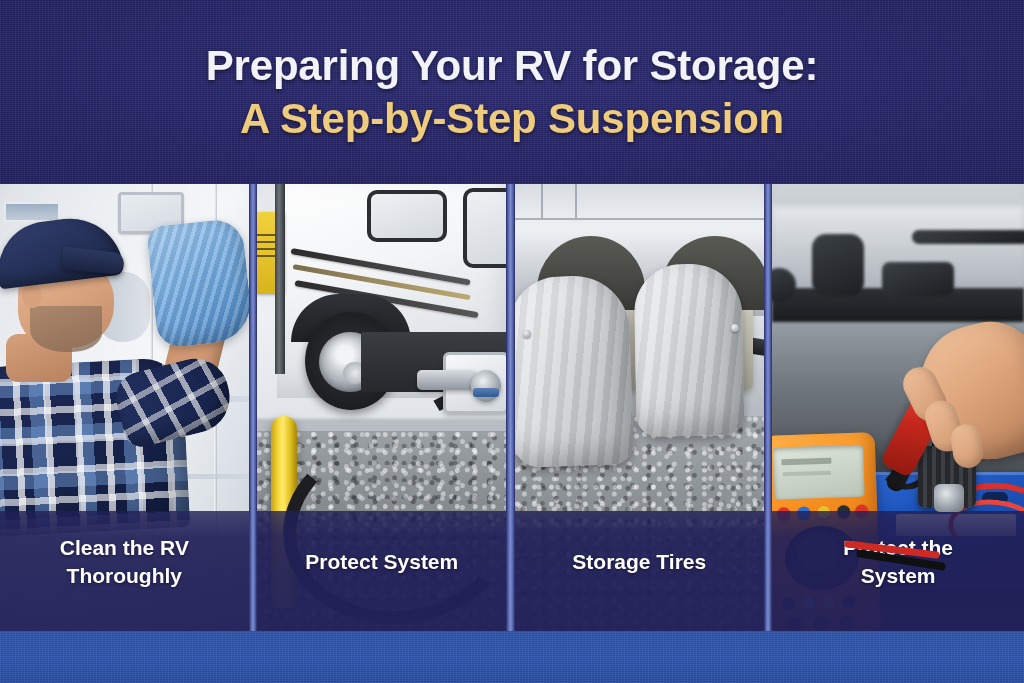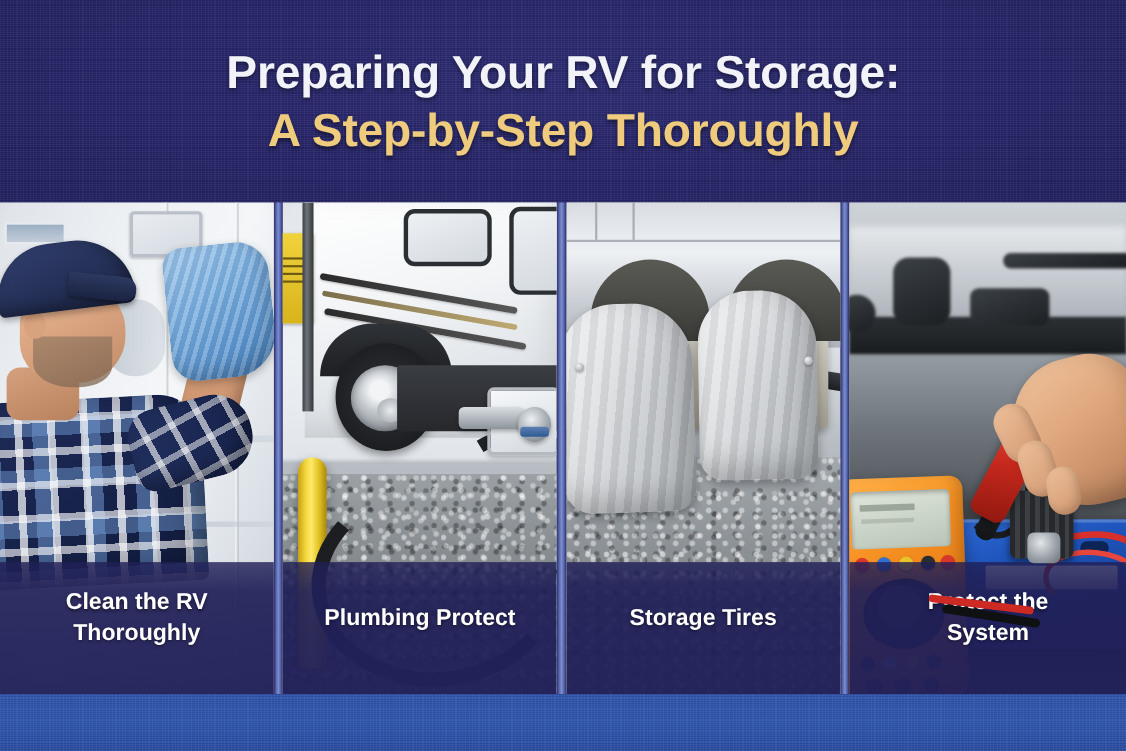--- a/index.html
+++ b/index.html
@@ -365,21 +365,21 @@
 </style>
 </head>
 <body>
 
 <div id="infographic">
 
   <div id="header">
     <div class="tex"></div>
     <div id="header-inner">
       <div class="title-line1">Preparing Your RV for Storage:</div>
-      <div class="title-line2">A Step-by-Step Thoroughly</div>
+      <div class="title-line2">A Step-by-Step Suspension</div>
     </div>
   </div>
 
   <div id="panels">
 
     <div class="panel p1">
       <div class="photo">
         <div class="s1-bg"></div>
         <div class="s1-seam-v" style="left:150px;"></div>
         <div class="s1-seam-v" style="left:214px;"></div>
@@ -435,21 +435,21 @@
         <div class="s2-conn"></div>
         <div class="s2-cap"></div>
         <div class="s2-capring"></div>
         <div class="s2-hose s2-hose-b"></div>
         <div class="s2-hose s2-hose-a"></div>
         <div class="s2-bollard"></div>
         <div class="vig"></div>
       </div>
       <div class="caption">
         <div>
-          <span>Plumbing Protect</span>
+          <span>Protect System</span>
         </div>
       </div>
     </div>
 
     <div class="gap"></div>
 
     <div class="panel p3">
       <div class="photo">
         <div class="s3-bg"></div>
         <div class="s3-side"></div>

